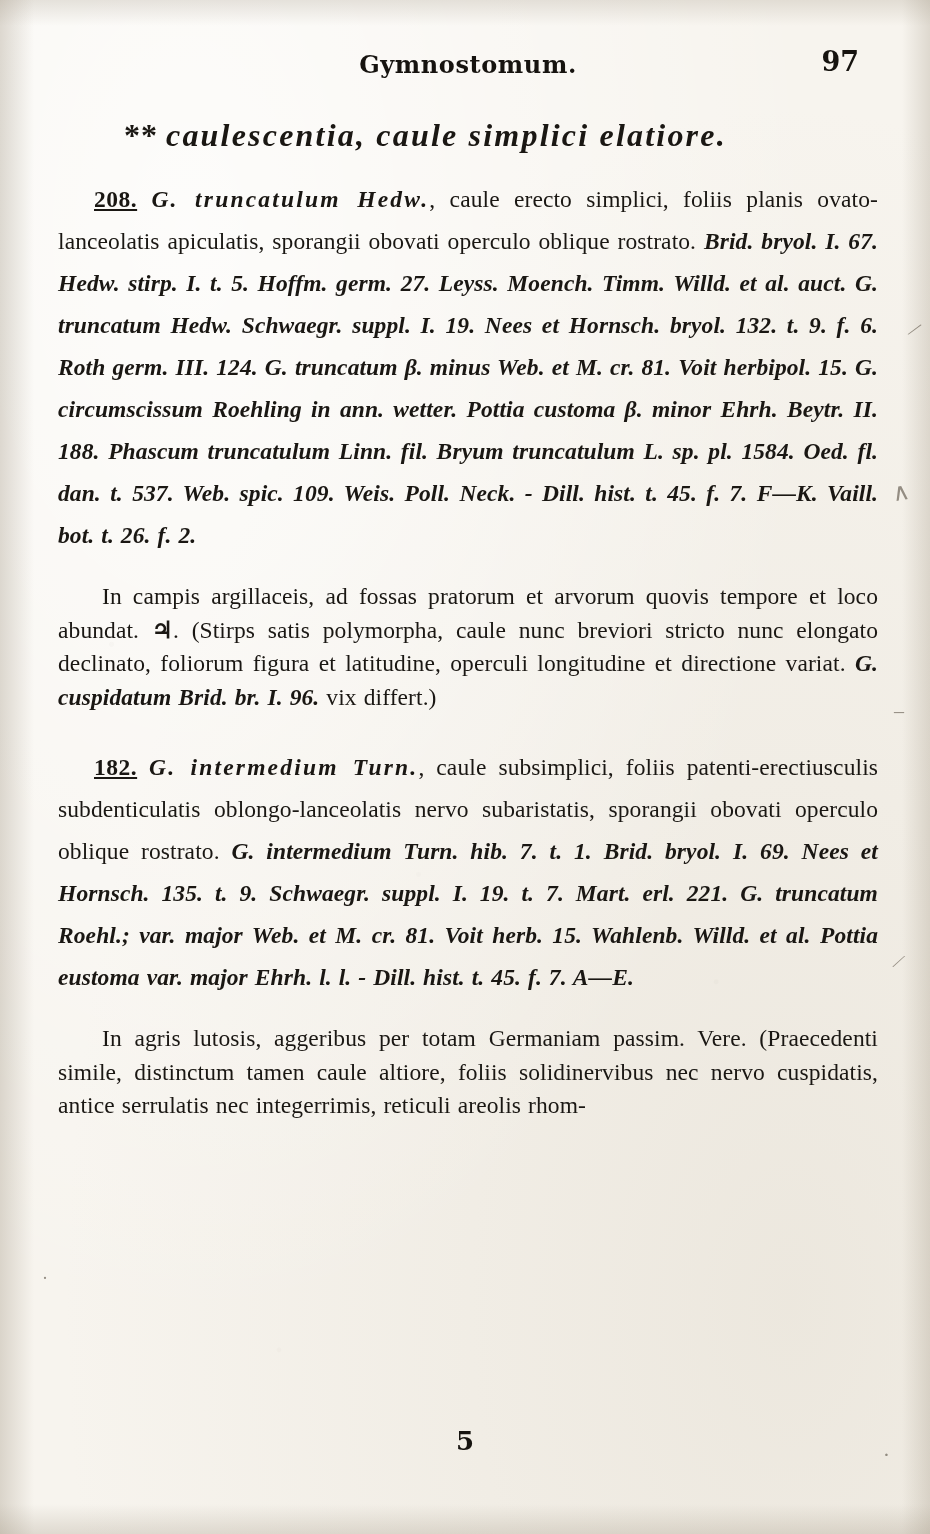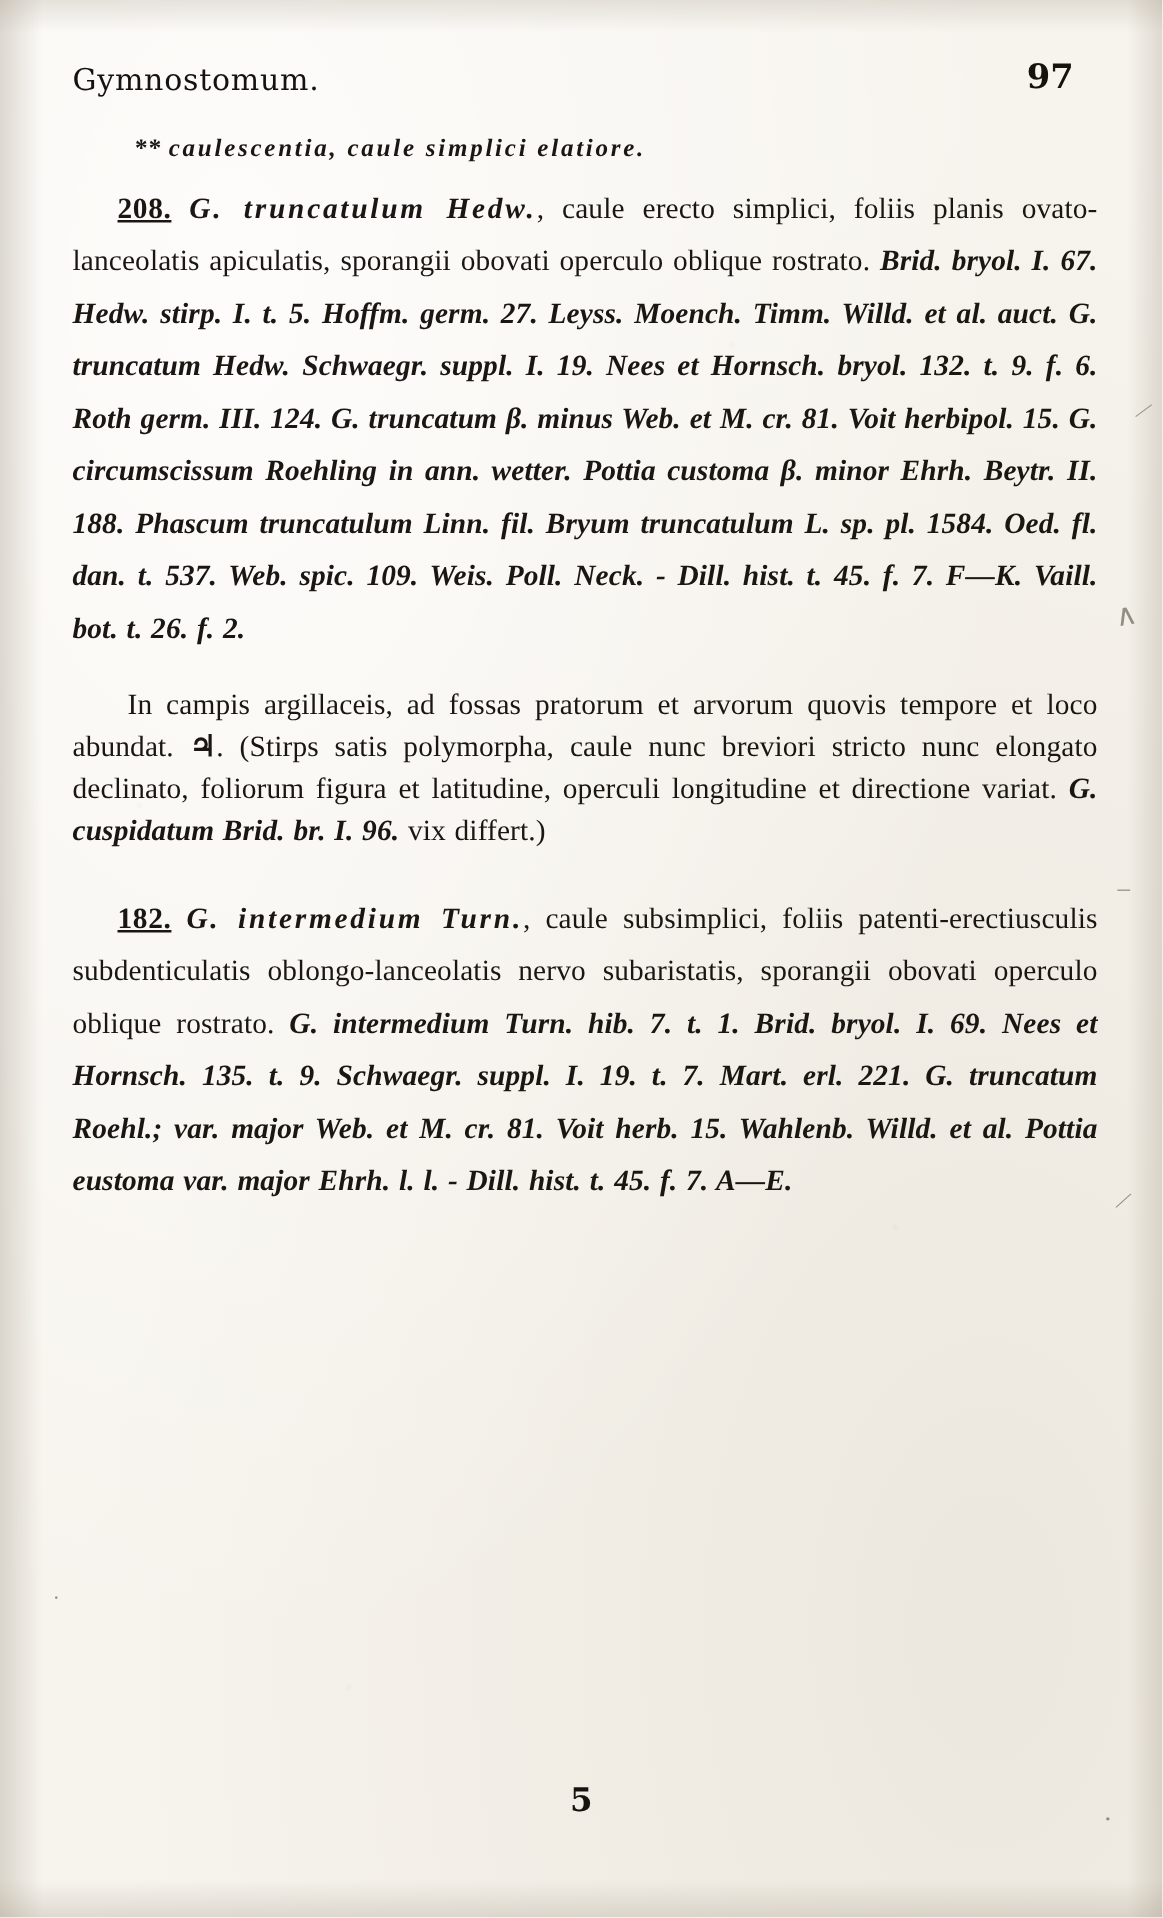--- a/index.html
+++ b/index.html
@@ -45,22 +45,23 @@
   
   .header {
     position: relative;
     height: 52px;
   }
   .running-head {
     position: absolute;
     left: 0;
     right: 0;
     top: 10px;
+    text-align: center;
     font-family: "DejaVu Serif", serif;
-    font-weight: normal;
+    font-weight: bold;
     font-size: 24px;
     letter-spacing: 0.6px;
     color: #16130f;
   }
   .page-number {
     position: absolute;
     right: 19px;
     top: 6px;
     font-family: "DejaVu Serif", serif;
     font-weight: bold;
@@ -80,26 +81,26 @@
   .para.indent { text-indent: 44px; }
   .para.tight { line-height: 42px; }
   .gap-sm { height: 10px; }
   .gap-md { height: 20px; }
   .gap-lg { height: 28px; }
   .bi { font-style: italic; font-weight: bold; }
   .b  { font-weight: bold; }
   .sp { letter-spacing: 2.2px; }
 
   .subhead {
-    font-size: 20px;
+    font-size: 32px;
     line-height: 34px;
     text-indent: 50px;
     font-style: italic;
     font-weight: bold;
-    margin: 0;
+    margin: 16px;
   }
   .subhead .stars {
     font-style: normal;
     font-weight: bold;
     letter-spacing: 1px;
   }
 
   .entry-num {
     font-weight: bold;
     text-decoration: underline;
@@ -200,20 +201,21 @@
     <div class="gap-lg"></div>
 
     <p class="para tight" style="text-indent:36px">
       <span class="entry-num">182.</span>
       <span class="bi sp">G. intermedium Turn.</span><span>, caule subsimplici, foliis patenti-erectiusculis subdenticulatis oblongo-lanceolatis nervo subaristatis, sporangii obovati operculo oblique rostrato.</span>
       <span class="ref-block">G. intermedium Turn. hib. 7. t. 1. Brid. bryol. I. 69. Nees et Hornsch. 135. t. 9. Schwaegr. suppl. I. 19. t. 7. Mart. erl. 221. G. truncatum Roehl.; var. major Web. et M. cr. 81. Voit herb. 15. Wahlenb. Willd. et al. Pottia eustoma var. major Ehrh. l. l. - Dill. hist. t. 45. f. 7. A—E.</span>
     </p>
 
     <div class="gap-md"></div>
 
+    <p class="para indent"><span>In agris lutosis, aggeribus per totam Germaniam passim. Vere. (Praecedenti simile, distinctum tamen caule altiore, foliis solidinervibus nec nervo cuspidatis, antice serrulatis nec integerrimis, reticuli areolis rhom-</span></p>
 
   </div>
 
   <div class="footer-num">5</div>
 
   <div class="margin-mark m1">⁄</div>
   <div class="margin-mark m2">∧</div>
   <div class="margin-mark m3">–</div>
   <div class="margin-mark m4">⁄</div>
   <div class="margin-mark m5">·</div>

